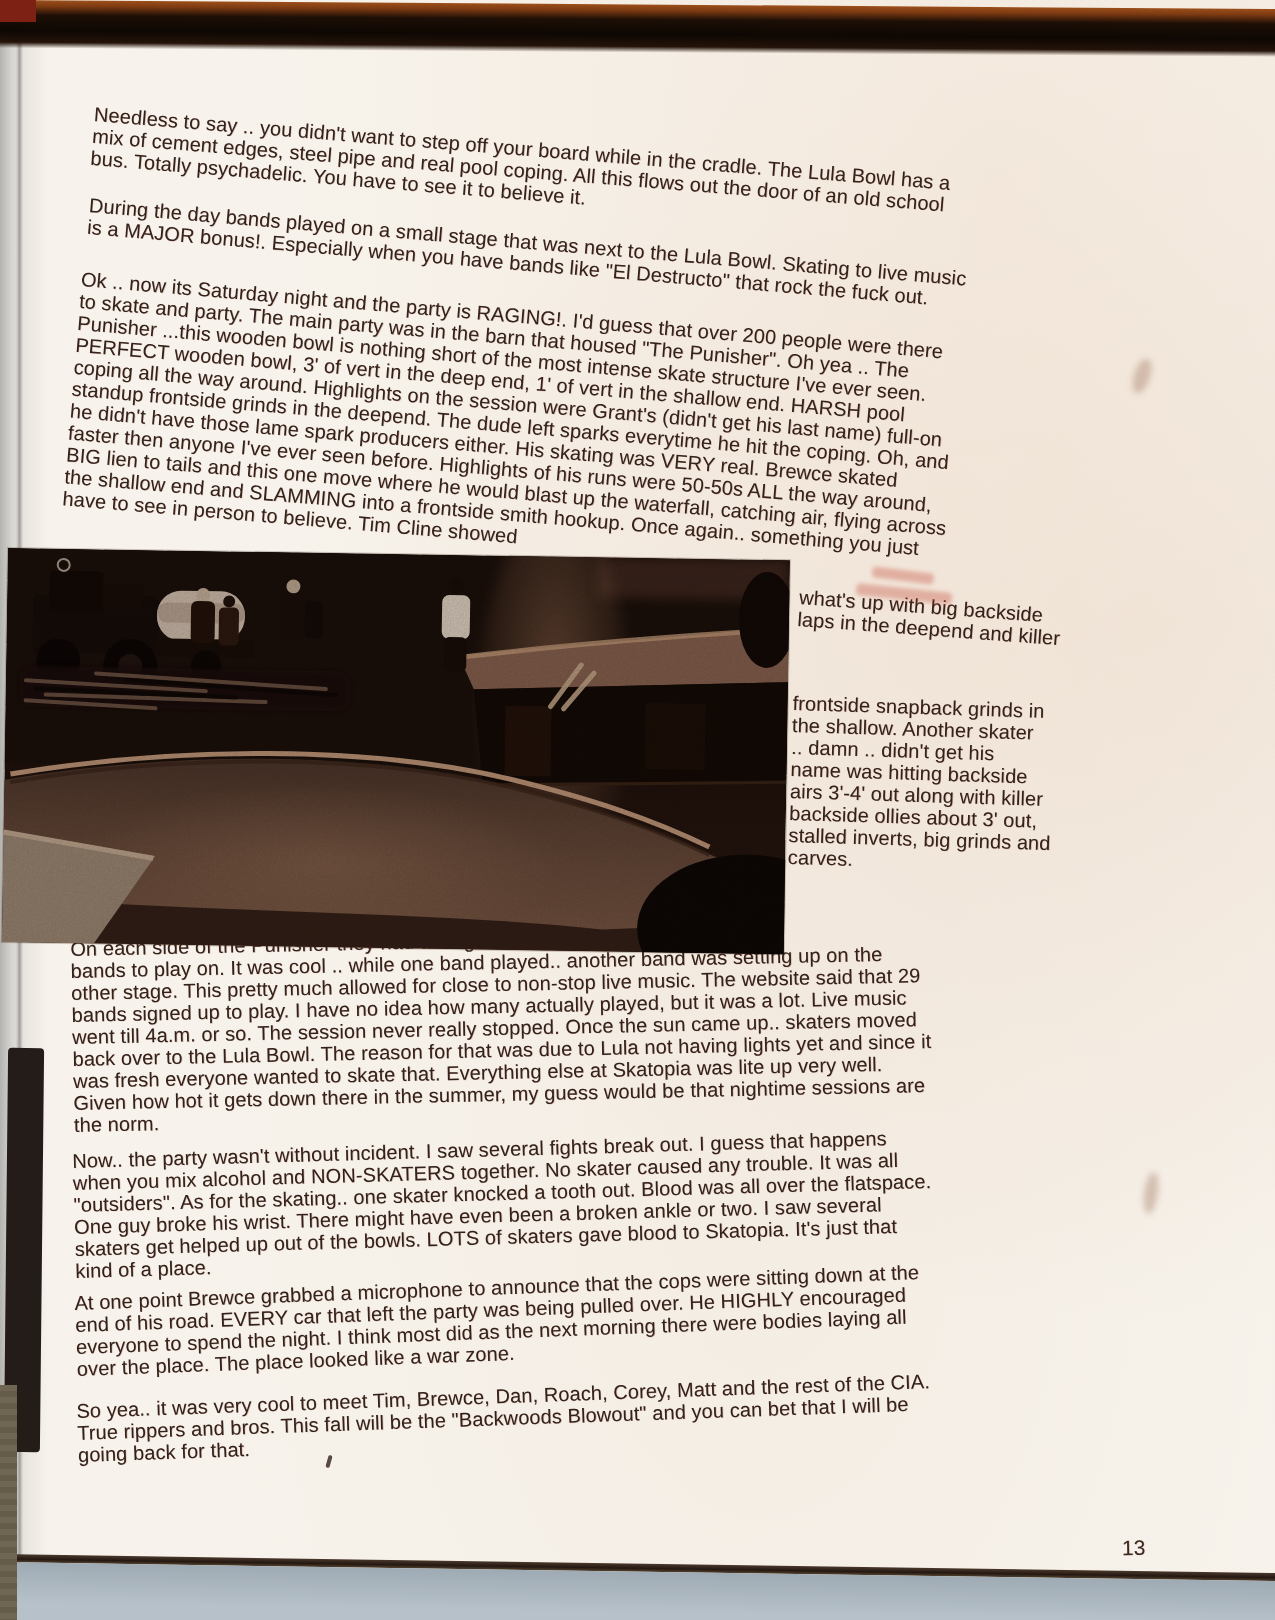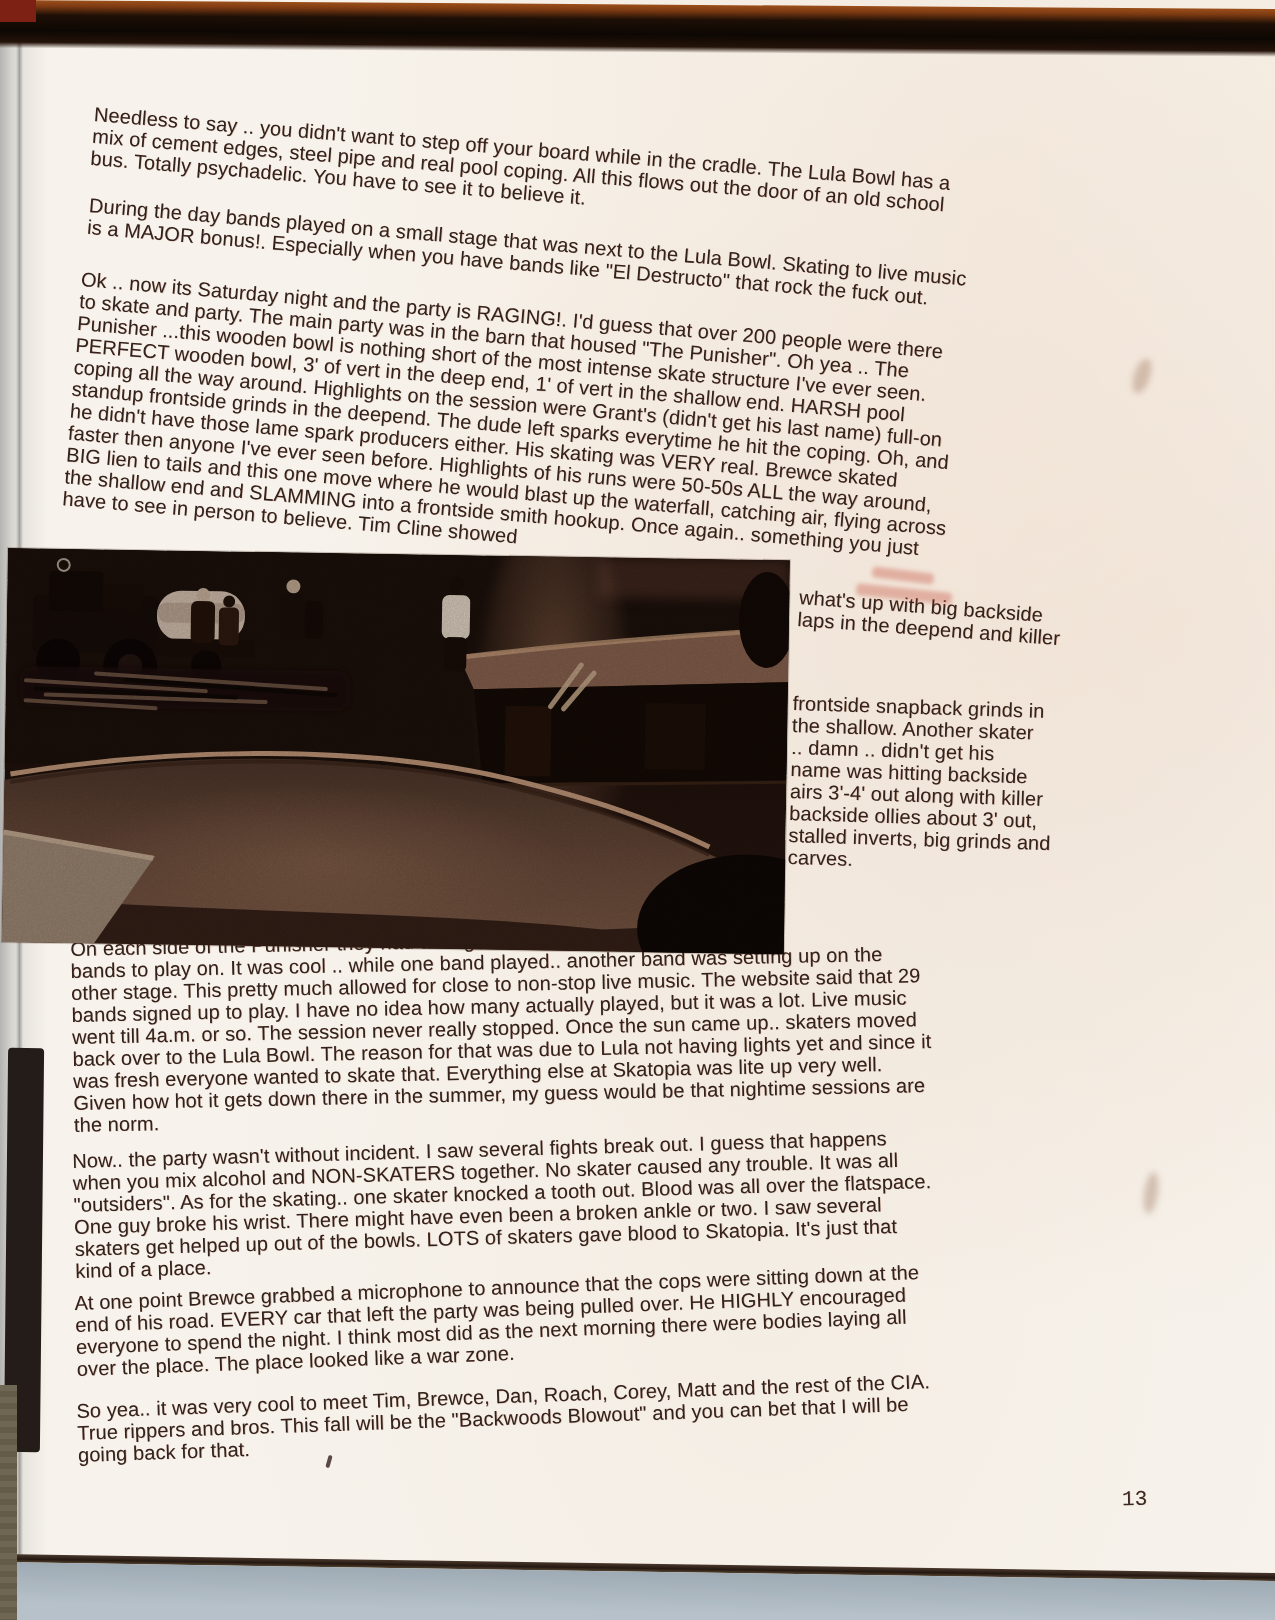--- a/index.html
+++ b/index.html
@@ -37,22 +37,22 @@
   .bottom-line{width:100%;height:8px;background:linear-gradient(180deg,#4a382c,#241811 60%,#53422f);}
   .scanner-bed{width:100%;height:102px;background:linear-gradient(180deg,#9fabb4,#b6c1c9 40%);}
   
   .photo-wrap{position:absolute;left:8px;top:548px;width:782px;height:394px;
     transform:rotate(.9deg);transform-origin:0 0;box-shadow:0 0 0 1px rgba(60,35,20,.25);}
   
   .ghost-red{position:absolute;background:rgba(190,60,40,.32);filter:blur(2px);border-radius:4px;}
   .smudge{position:absolute;background:rgba(125,72,42,.28);filter:blur(3px);border-radius:50%;}
   .stray-mark{position:absolute;left:327px;top:1455px;width:4px;height:13px;background:#33211b;
     border-radius:2px;transform:rotate(16deg);opacity:.8;}
-  .page-num{position:absolute;left:1122px;top:1488px;font-size:21px;color:#3a2a22;
-    transform:rotate(-1deg);text-shadow:.5px .3px 0 rgba(140,55,25,.3);font-family:Liberation Mono, monospace;}
+  .page-num{position:absolute;left:1122px;top:1536px;font-size:21px;color:#3a2a22;
+    transform:rotate(-1deg);text-shadow:.5px .3px 0 rgba(140,55,25,.3);}
 </style>
 </head>
 <body>
 
 <div id="scan-page">
 
   <div class="left-curl"></div>
   <div class="left-crease"></div>
   <div class="top-bar"></div>
   <div class="top-left-red"></div>

